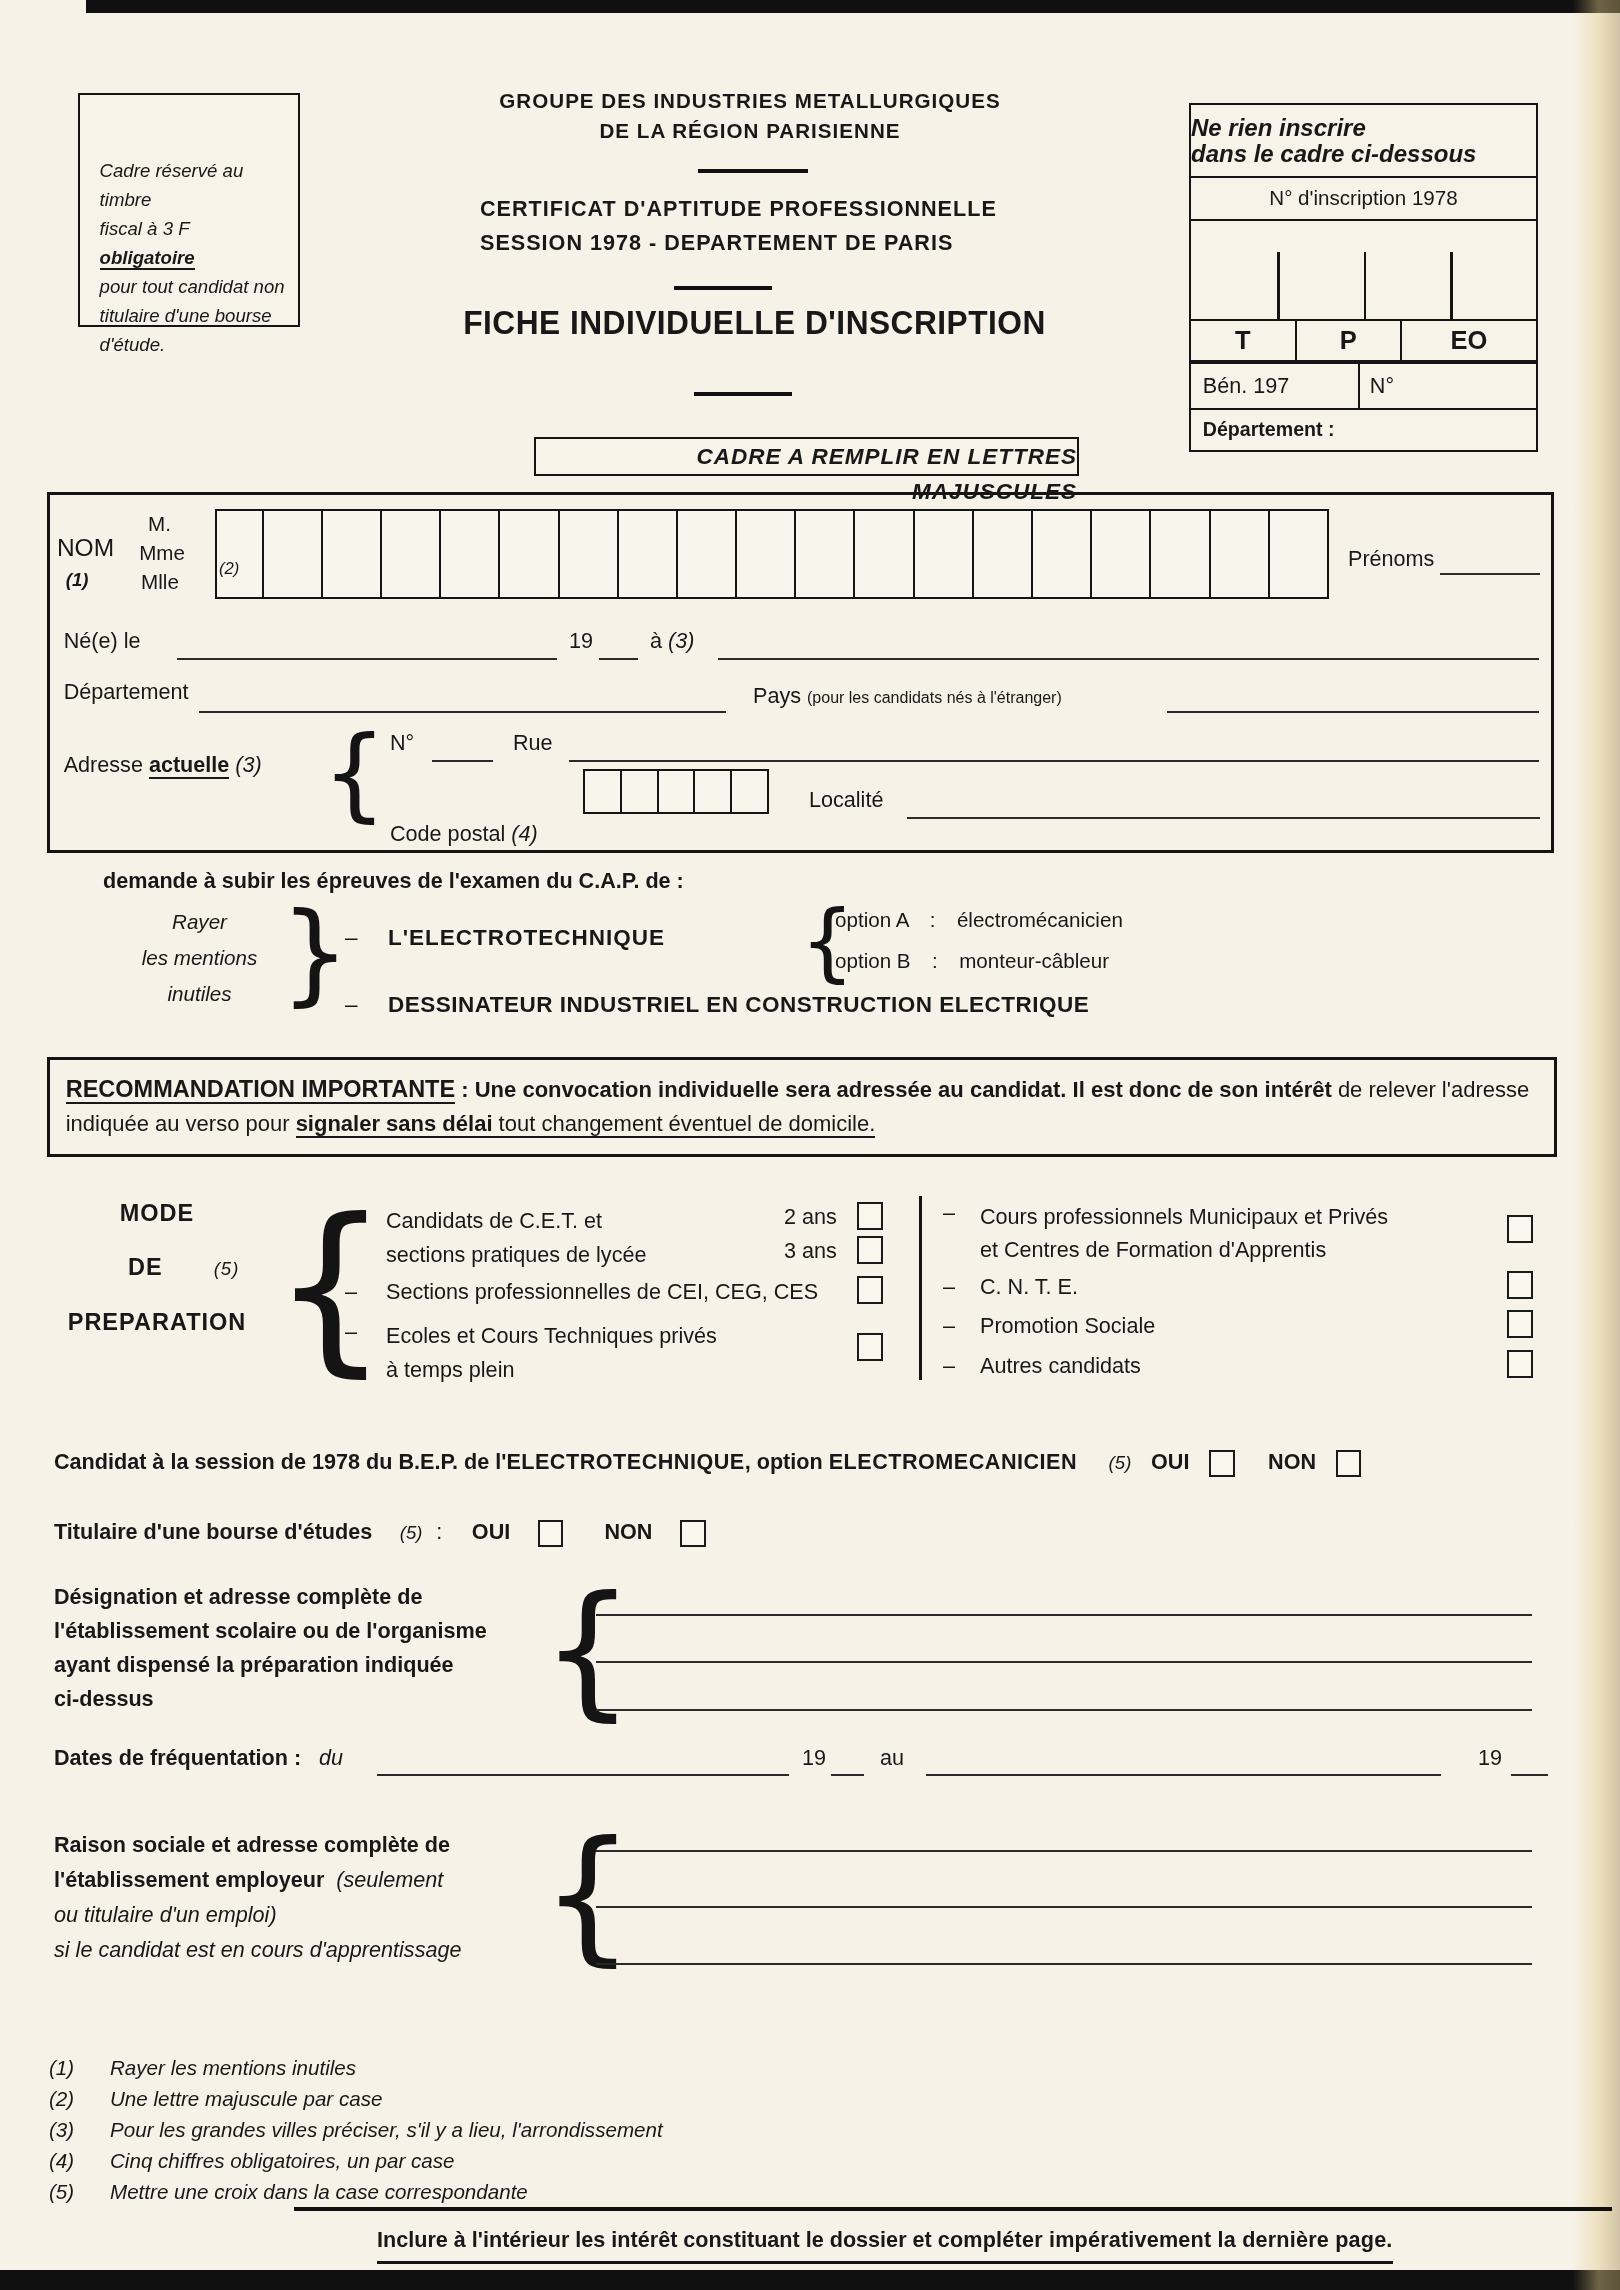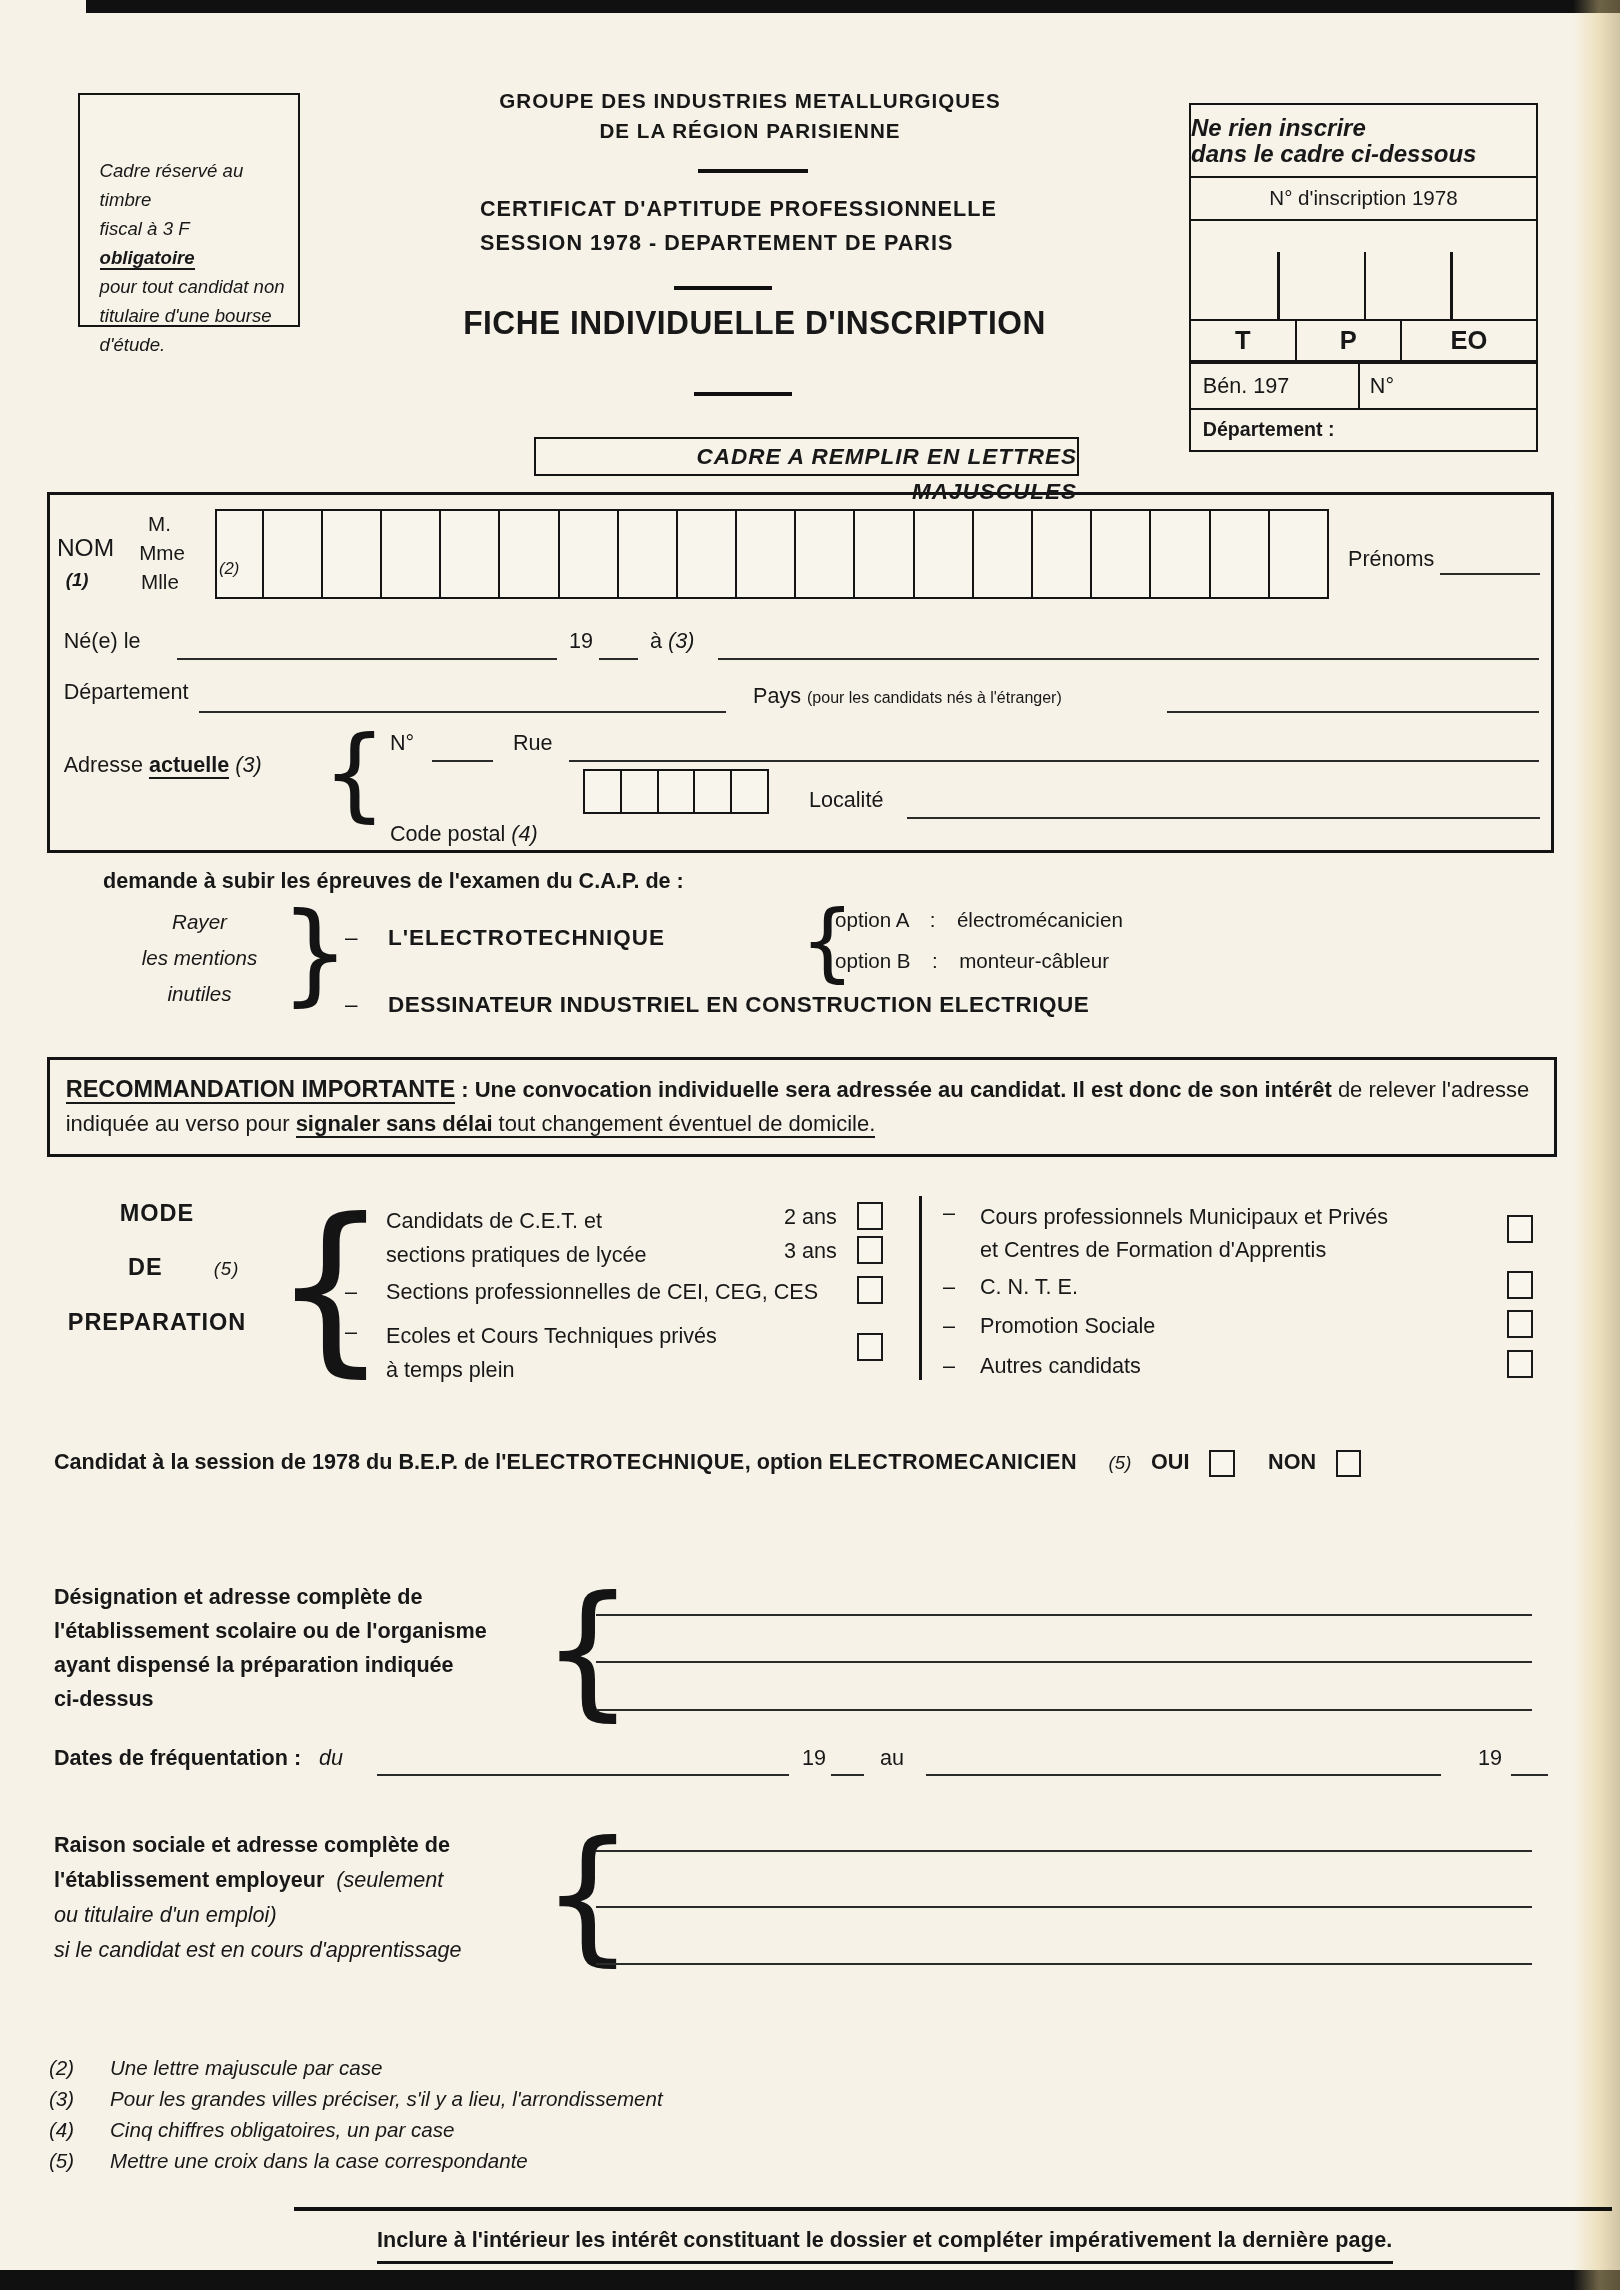--- a/index.html
+++ b/index.html
@@ -230,20 +230,29 @@
 
   <div class="abs" style="left:54px;top:1449px;font-size:21.6px;white-space:nowrap;">
     <span class="b">Candidat à la session de 1978 du B.E.P. de l'</span><span class="b" style="letter-spacing:0.5px;">ELECTROTECHNIQUE</span><span class="b">, option </span><span class="b" style="letter-spacing:0.5px;">ELECTROMECANICIEN</span>
     <span class="i" style="margin:0 13.7px 0 25.5px;font-size:18.6px;">(5)</span>
     <span class="b">OUI</span>
     <span class="cb" style="margin-left:13.7px;"></span>
     <span class="b" style="margin-left:27.4px;">NON</span>
     <span class="cb" style="margin-left:13.7px;"></span>
   </div>
 
+  <div class="abs" style="left:54px;top:1519px;font-size:21.6px;white-space:nowrap;">
+    <span class="b">Titulaire d'une bourse d'études</span>
+    <span class="i" style="margin:0 7.8px 0 21.6px;font-size:18.6px;">(5)</span>
+    <span>:</span>
+    <span class="b" style="margin-left:23.5px;">OUI</span>
+    <span class="cb" style="margin-left:21.6px;"></span>
+    <span class="b" style="margin-left:35px;">NON</span>
+    <span class="cb" style="margin-left:21.6px;"></span>
+  </div>
 
   <div class="abs b" style="left:54px;top:1580px;width:461px;font-size:21.6px;line-height:34px;text-align:justify;">
     <div>Désignation et adresse complète de</div>
     <div>l'établissement scolaire ou de l'organisme</div>
     <div>ayant dispensé la préparation indiquée</div>
     <div>ci-dessus</div>
   </div>
   <div class="abs brace" style="left:541px;top:1576px;font-size:147px;line-height:147px;">{</div>
   <div class="abs fill-line" style="left:596px;top:1612px;width:936px;"></div>
   <div class="abs fill-line" style="left:596px;top:1659px;width:936px;"></div>
@@ -266,20 +275,21 @@
     <div><span class="b">l'établissement employeur</span>&nbsp;&nbsp;<span class="i">(seulement</span></div>
     <div class="i">ou titulaire d'un emploi)</div>
     <div class="i">si le candidat est en cours d'apprentissage</div>
   </div>
   <div class="abs brace" style="left:541px;top:1821px;font-size:147px;line-height:147px;">{</div>
   <div class="abs fill-line" style="left:596px;top:1848px;width:936px;"></div>
   <div class="abs fill-line" style="left:596px;top:1904px;width:936px;"></div>
   <div class="abs fill-line" style="left:596px;top:1961px;width:936px;"></div>
 
   <div class="abs i" style="left:49px;top:2052px;font-size:20.6px;line-height:31px;">
+    <div><span style="display:inline-block;width:61px;">(1)</span><span>Rayer les mentions inutiles</span></div>
     <div><span style="display:inline-block;width:61px;">(2)</span><span>Une lettre majuscule par case</span></div>
     <div><span style="display:inline-block;width:61px;">(3)</span><span>Pour les grandes villes  préciser, s'il y a lieu, l'arrondissement</span></div>
     <div><span style="display:inline-block;width:61px;">(4)</span><span>Cinq chiffres obligatoires, un par case</span></div>
     <div><span style="display:inline-block;width:61px;">(5)</span><span>Mettre une croix dans la case correspondante</span></div>
   </div>
 
   <div class="abs bar" style="left:294px;top:2207px;width:1318px;height:3.9px;"></div>
   <div class="abs" style="left:377px;top:2227px;font-size:21.6px;border-bottom:3.9px solid #141414;padding-bottom:7.8px;">
     <span class="b">Inclure à l'intérieur les intérêt constituant le dossier et </span><span class="b" style="letter-spacing:0.2px;">compléter impérativement la dernière page.</span>
   </div>

